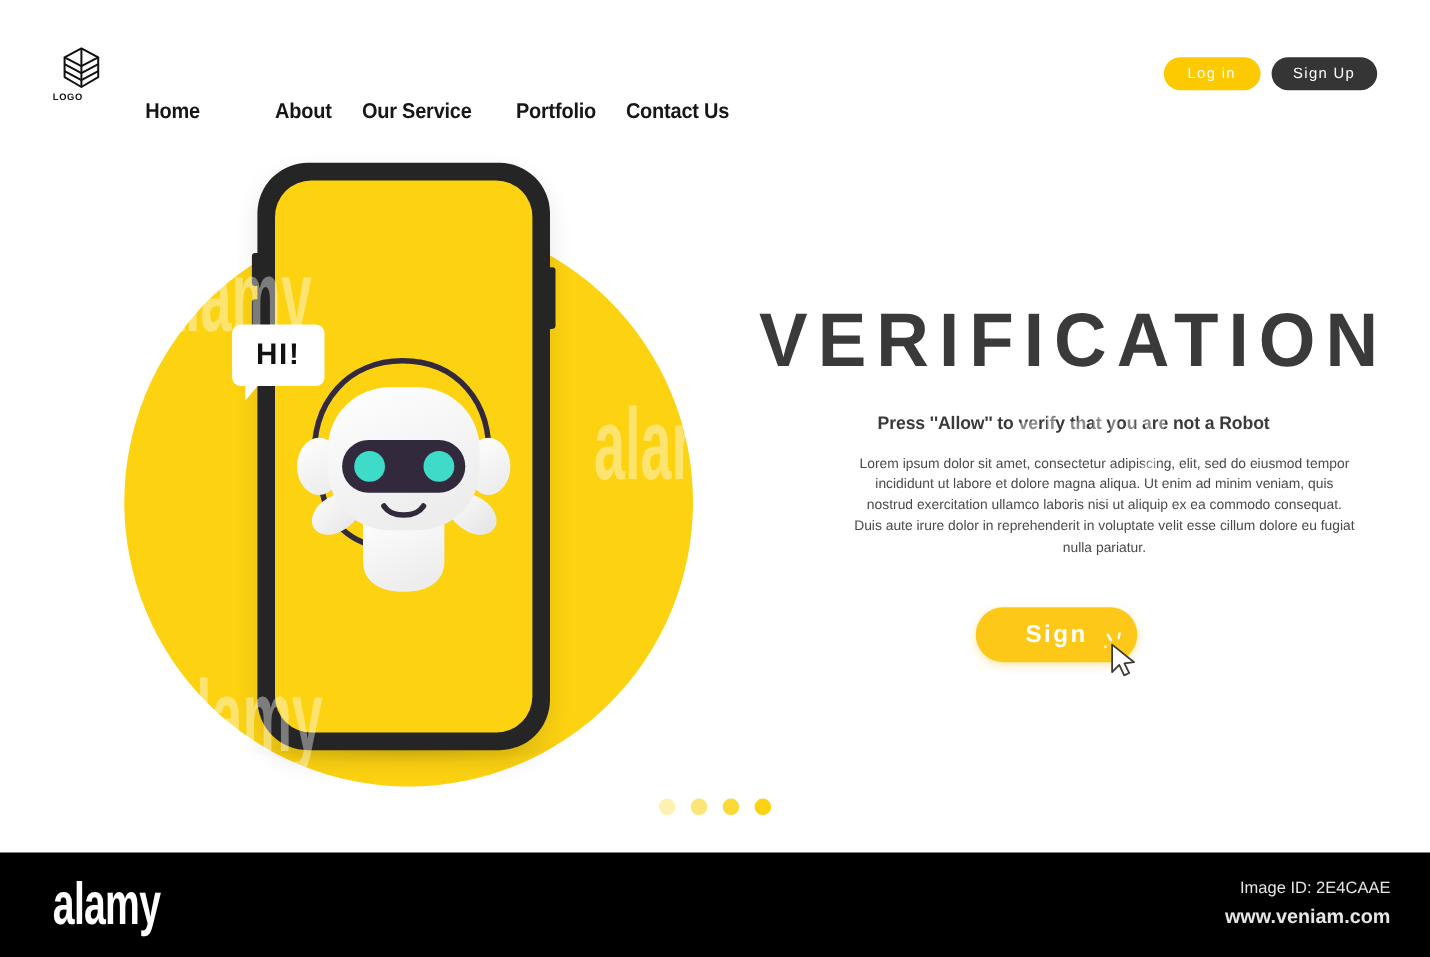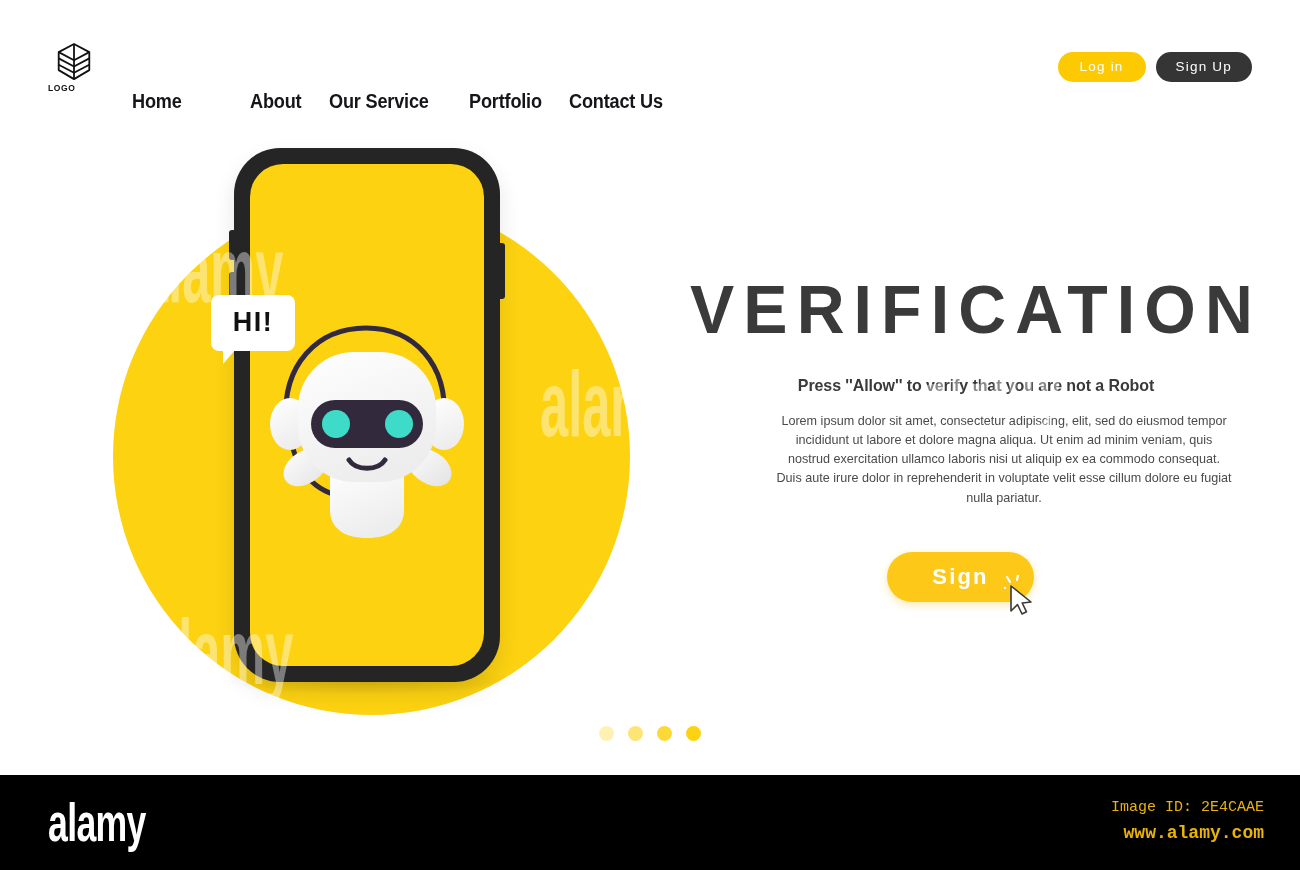--- a/index.html
+++ b/index.html
@@ -174,22 +174,22 @@
   }
   .footer-logo {
     position: absolute; left: 48px; top: 20px;
     font-family: "Liberation Sans", sans-serif;
     font-size: 54px; font-weight: 700; color: #fff;
     letter-spacing: -1px; line-height: 1;
     transform: scaleX(0.66); transform-origin: left top;
   }
   .footer-right {
     position: absolute; right: 36px; top: 24px;
-    text-align: right; color: #eab308;
-    font-family: Liberation Mono, monospace;
+    text-align: right; color: #e5e5e5;
+    font-family: Liberation Sans, sans-serif;
   }
   .footer-id { font-size: 15px; font-weight: 400; margin-bottom: 7px; }
   .footer-url { font-size: 18px; font-weight: 700; }
 </style>
 </head>
 <body>
 
 <div class="page">
 
   <div class="header">
@@ -305,17 +305,17 @@
       <div class="wm" style="left: 640px; top: 608px; font-size: 92px;">alamy</div>
       <div class="wm" style="left: 150px; top: 600px; font-size: 92px;">alamy</div>
       <div class="wm" style="left: 920px; top: 330px; font-size: 92px;">alamy</div>
       <div class="wm" style="left: 1060px; top: 600px; font-size: 92px;">alamy</div>
     </div>
 
   <div class="footer">
     <div class="footer-logo">alamy</div>
     <div class="footer-right">
       <div class="footer-id">Image ID: 2E4CAAE</div>
-      <div class="footer-url">www.alamy.com</div>
+      <div class="footer-url">www.veniam.com</div>
     </div>
   </div>
 
 </div>
 
 </body></html>

